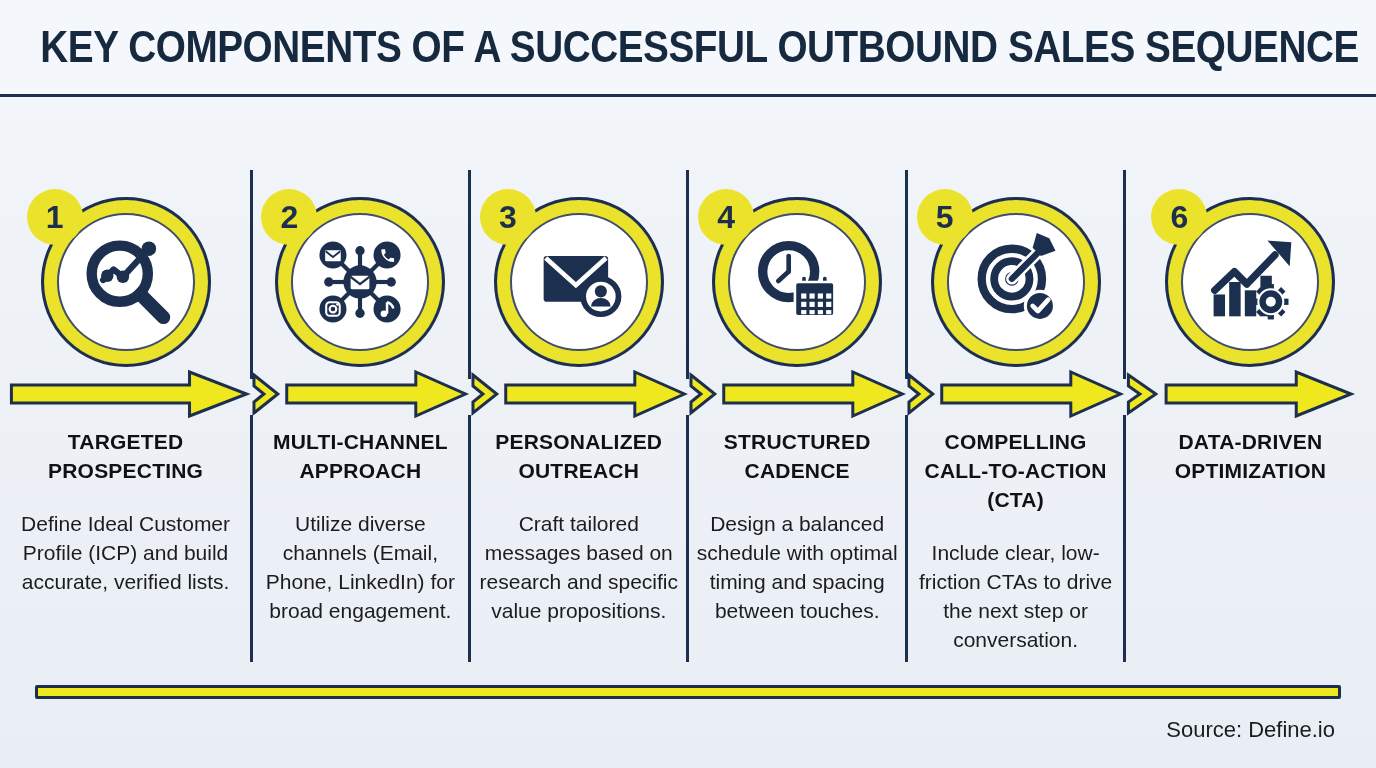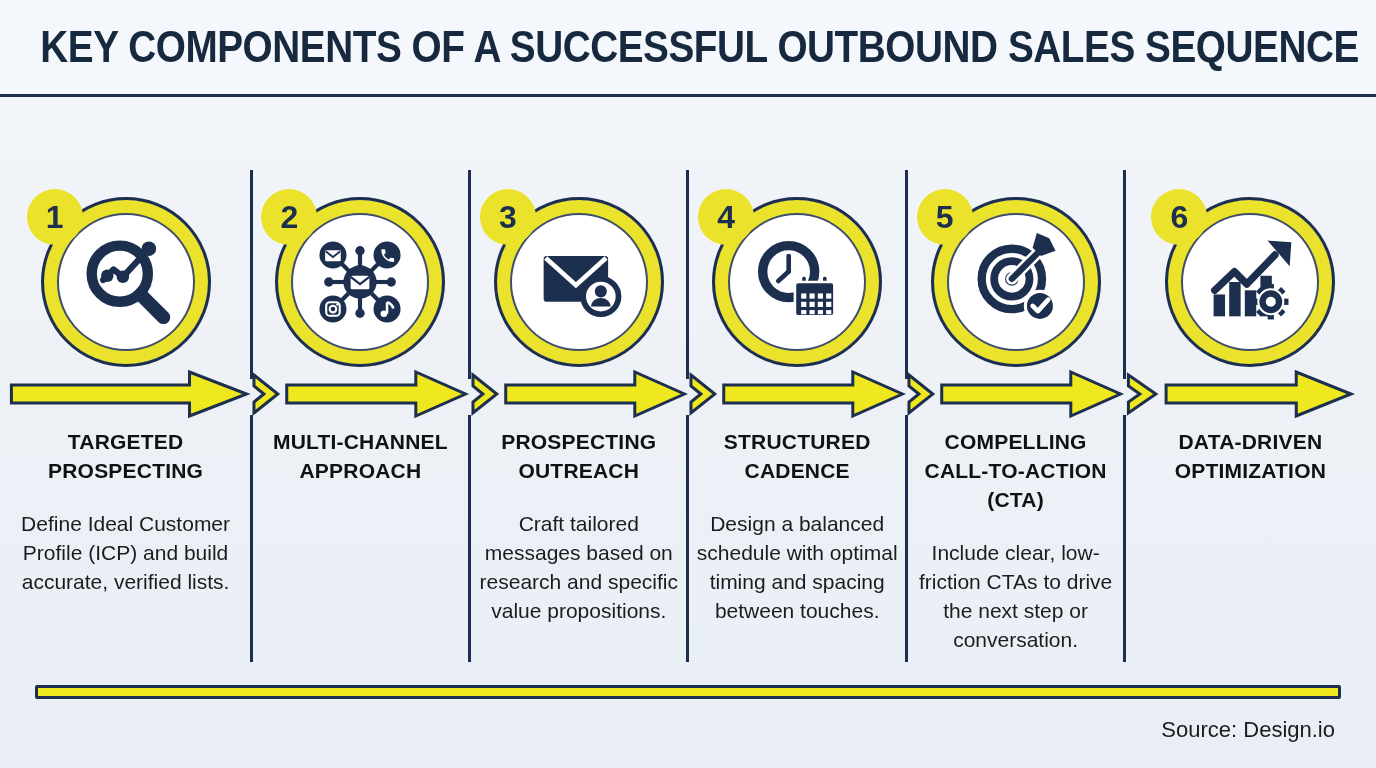--- a/index.html
+++ b/index.html
@@ -162,20 +162,21 @@
           </svg>
         </div>
       </div>
       <div class="arrow-row">
         <svg viewBox="0 0 220 52" preserveAspectRatio="none">
           <path class="arrow-fill" d="M3 7 L27 26 L3 45 L3 34 L13 26 L3 18 Z"></path>
           <path class="arrow-fill" d="M36 17 H166 V4 L216 26 L166 48 V35 H36 Z"></path>
         </svg>
       </div>
       <h3 class="step-title">MULTI-CHANNEL APPROACH</h3>
+      <p class="step-desc">Utilize diverse channels (Email, Phone, LinkedIn) for broad engagement.</p>
     </section>
 
     <section class="step">
       <div class="divider-top"></div>
       <div class="divider-bottom"></div>
       <div class="circle-wrap">
         <div class="badge">3</div>
         <div class="circle">
           <svg class="icon" viewBox="0 0 100 100">
             <rect class="ink" x="16" y="25" width="62" height="44" rx="3"></rect>
@@ -186,21 +187,21 @@
             <path class="ink" d="M61.5 73.5 a9.5 8 0 0 1 19 0 Z"></path>
           </svg>
         </div>
       </div>
       <div class="arrow-row">
         <svg viewBox="0 0 220 52" preserveAspectRatio="none">
           <path class="arrow-fill" d="M3 7 L27 26 L3 45 L3 34 L13 26 L3 18 Z"></path>
           <path class="arrow-fill" d="M36 17 H166 V4 L216 26 L166 48 V35 H36 Z"></path>
         </svg>
       </div>
-      <h3 class="step-title">PROSPECTING OUTREACH</h3>
+      <h3 class="step-title">PERSONALIZED OUTREACH</h3>
       <p class="step-desc">Craft tailored messages based on research and specific value propositions.</p>
     </section>
 
     <section class="step">
       <div class="divider-top"></div>
       <div class="divider-bottom"></div>
       <div class="circle-wrap">
         <div class="badge">4</div>
         <div class="circle">
           <svg class="icon" viewBox="0 0 100 100">
@@ -298,15 +299,15 @@
           <path class="arrow-fill" d="M3 7 L27 26 L3 45 L3 34 L13 26 L3 18 Z"></path>
           <path class="arrow-fill" d="M36 17 H150 V4 L198 26 L150 48 V35 H36 Z"></path>
         </svg>
       </div>
       <h3 class="step-title">DATA-DRIVEN OPTIMIZATION</h3>
     </section>
 
   </div>
 
   <div class="bottom-bar"></div>
-  <div class="source">Source: Design.io</div>
+  <div class="source">Source: Define.io</div>
 
 </div>
 
 </body></html>

